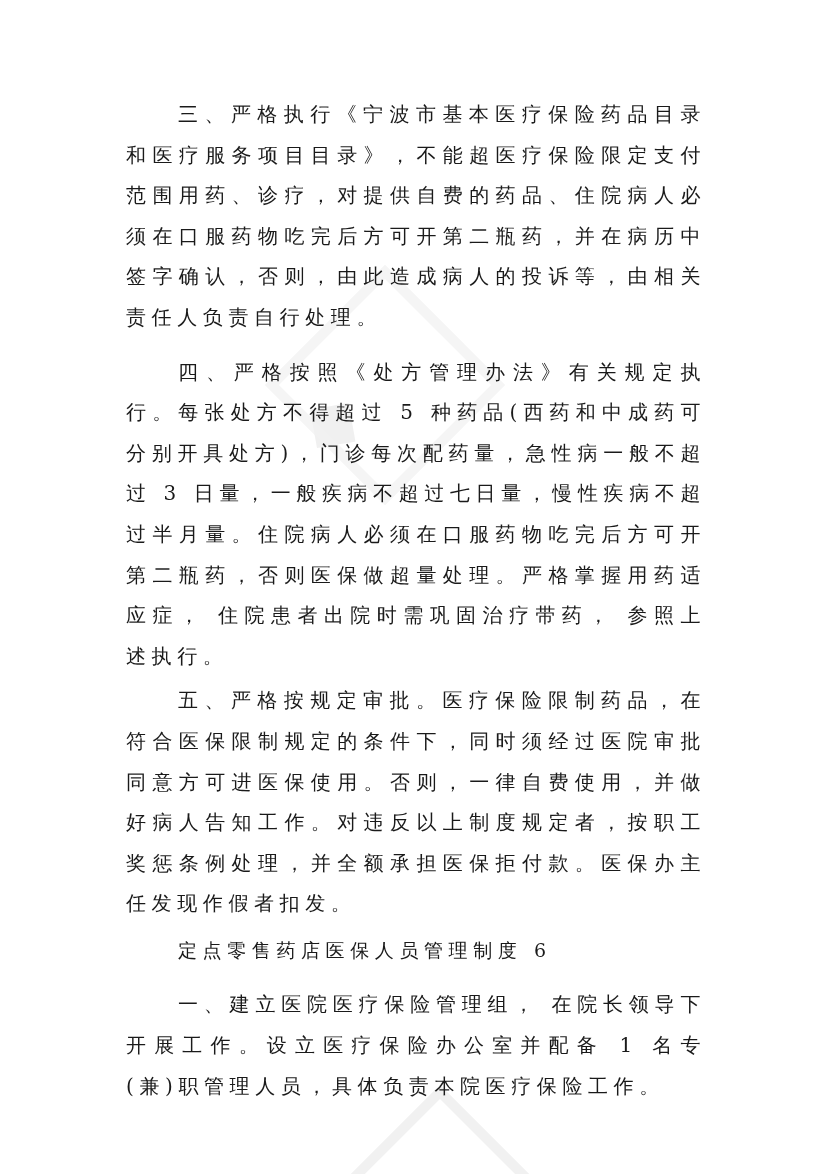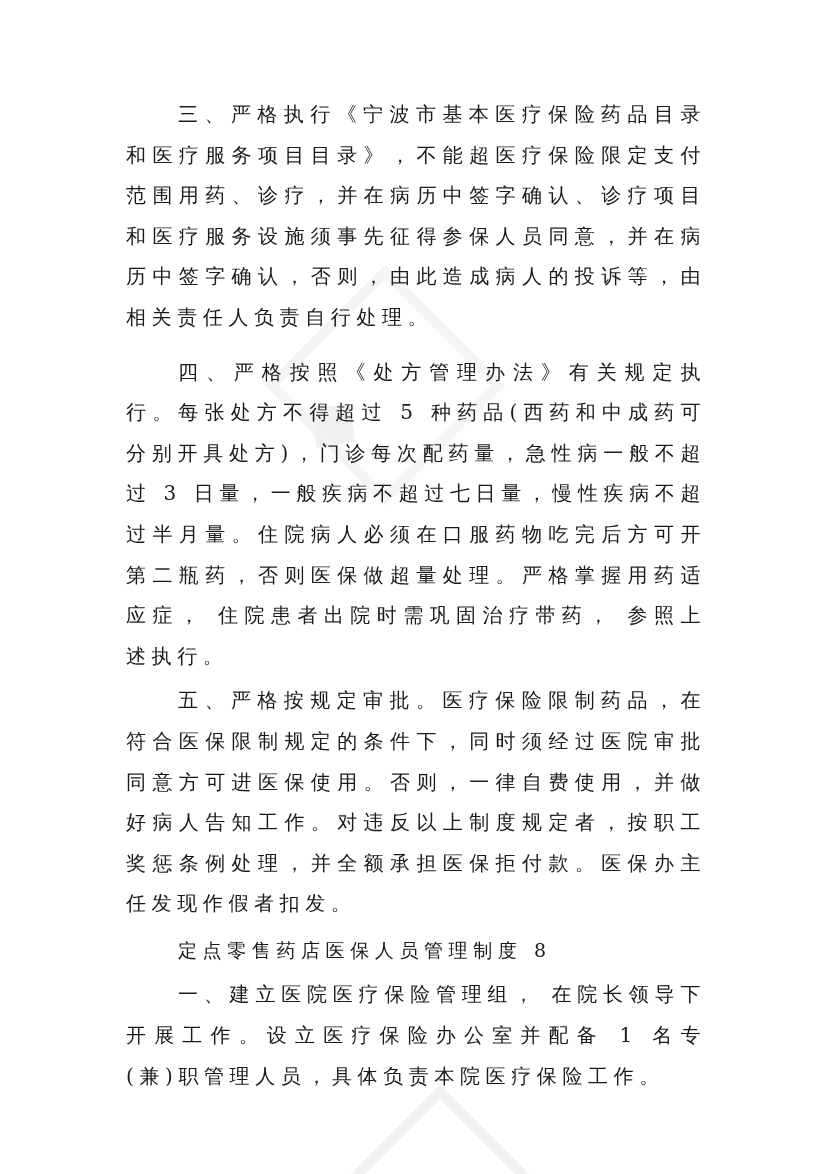--- a/index.html
+++ b/index.html
@@ -38,19 +38,19 @@
 </head>
 <body>
 
 <div class="page">
 
   <div class="wm-text" style="left:300px; top:380px;">◆</div>
   <div class="watermark" style="left:300px; top:300px; opacity:0.7;"></div>
   <div class="watermark" style="left:355px; top:1120px;"></div>
 
   <div class="content">
-    <p class="para">三、严格执行《宁波市基本医疗保险药品目录和医疗服务项目目录》，不能超医疗保险限定支付范围用药、诊疗，并在病历中签字确认、诊疗项目和医疗服务设施须事先征得参保人员同意，并在病历中签字确认，否则，由此造成病人的投诉等，由相关责任人负责自行处理。</p>
+    <p class="para">三、严格执行《宁波市基本医疗保险药品目录和医疗服务项目目录》，不能超医疗保险限定支付范围用药、诊疗，对提供自费的药品、住院病人必须在口服药物吃完后方可开第二瓶药，并在病历中签字确认，否则，由此造成病人的投诉等，由相关责任人负责自行处理。</p>
     <p class="para" style="margin-top:14px;">四、严格按照《处方管理办法》有关规定执行。每张处方不得超过 5 种药品(西药和中成药可分别开具处方)，门诊每次配药量，急性病一般不超过 3 日量，一般疾病不超过七日量，慢性疾病不超过半月量。住院病人必须在口服药物吃完后方可开第二瓶药，否则医保做超量处理。严格掌握用药适应症， 住院患者出院时需巩固治疗带药， 参照上述执行。</p>
     <p class="para" style="margin-top:4px;">五、严格按规定审批。医疗保险限制药品，在符合医保限制规定的条件下，同时须经过医院审批同意方可进医保使用。否则，一律自费使用，并做好病人告知工作。对违反以上制度规定者，按职工奖惩条例处理，并全额承担医保拒付款。医保办主任发现作假者扣发。</p>
-    <p class="para heading" style="margin-top:6px; font-size:19px;">定点零售药店医保人员管理制度 8</p>
-    <p class="para" style="margin-top:4px;">一、建立医院医疗保险管理组， 在院长领导下开展工作。设立医疗保险办公室并配备 1 名专(兼)职管理人员，具体负责本院医疗保险工作。</p>
+    <p class="para heading" style="margin-top:6px; font-size:19px;">定点零售药店医保人员管理制度 6</p>
+    <p class="para" style="margin-top:14px;">一、建立医院医疗保险管理组， 在院长领导下开展工作。设立医疗保险办公室并配备 1 名专(兼)职管理人员，具体负责本院医疗保险工作。</p>
   </div>
 </div>
 
 </body></html>

